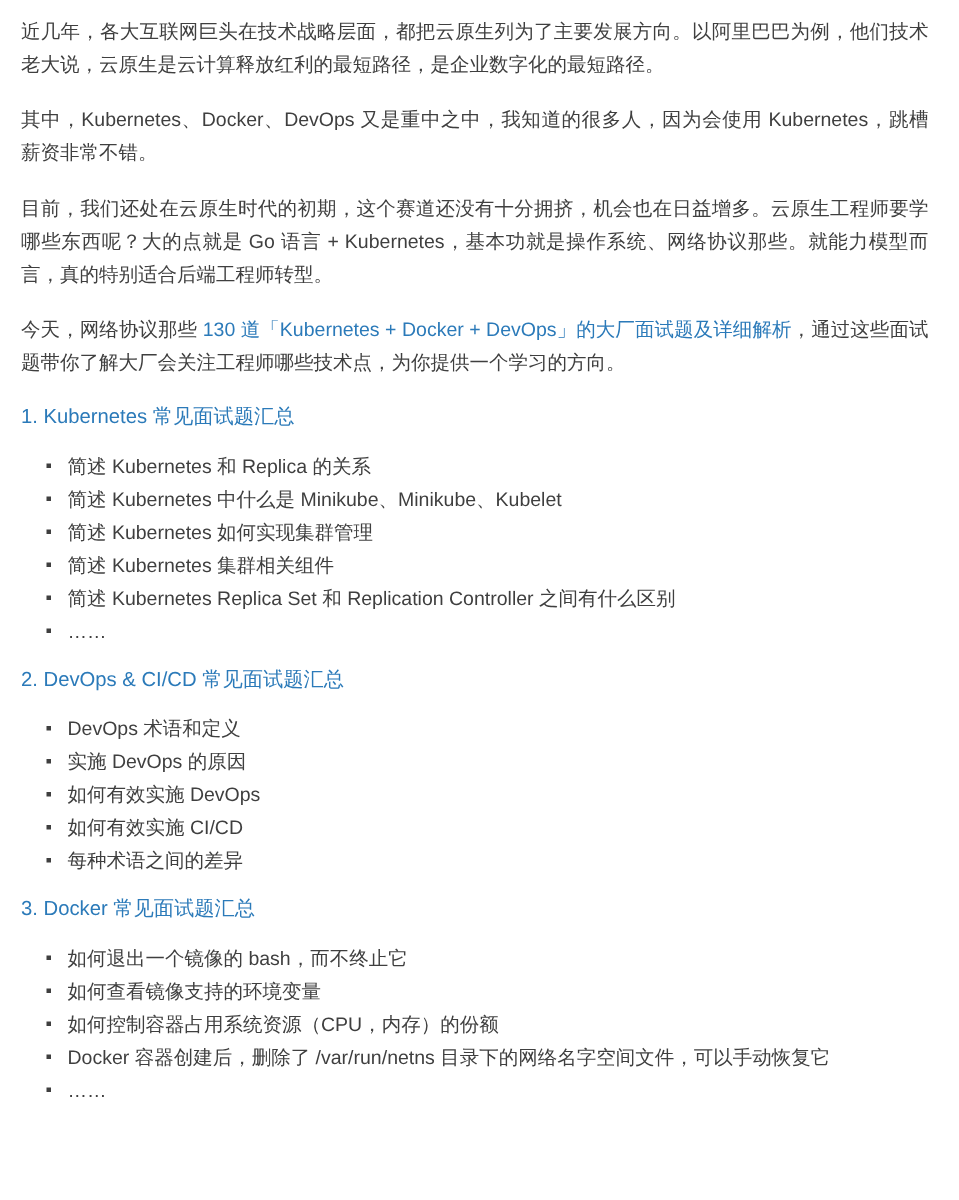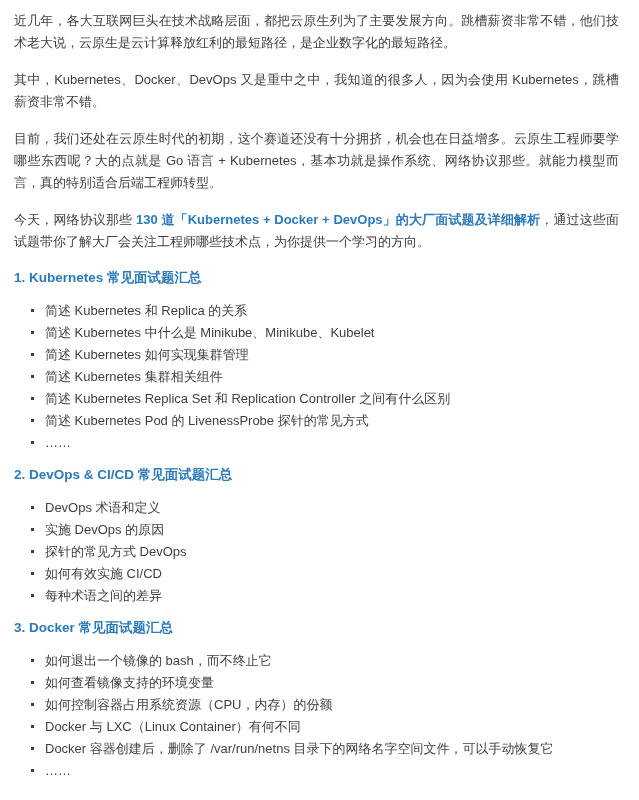--- a/index.html
+++ b/index.html
@@ -24,27 +24,27 @@
     padding: 10px 20px 0 14px;
   }
   .article p {
     margin: 0 0 15px 0;
     font-size: 13px;
     line-height: 22px;
     text-align: justify;
   }
   .highlight {
     color: var(--accent);
-    font-weight: bold;
+    font-weight: normal;
   }
   .section-heading {
     margin: 10px 0 12px 0;
     font-size: 13.5px;
     line-height: 20px;
-    font-weight: bold;
+    font-weight: normal;
     color: var(--accent);
   }
   ul.outline-list {
     margin: 0 0 0 0;
     padding: 0 0 0 17px;
     list-style: none;
   }
   ul.outline-list li {
     position: relative;
     padding-left: 14px;
@@ -61,58 +61,56 @@
     height: 3px;
     background: var(--text);
   }
   .section { margin-bottom: 12px; }
 </style>
 </head>
 <body>
 
 <div class="article">
 
-  <p>近几年，各大互联网巨头在技术战略层面，都把云原生列为了主要发展方向。跳槽薪资非常不错，他们技术老大说，云原生是云计算释放红利的最短路径，是企业数字化的最短路径。</p>
+  <p>近几年，各大互联网巨头在技术战略层面，都把云原生列为了主要发展方向。以阿里巴巴为例，他们技术老大说，云原生是云计算释放红利的最短路径，是企业数字化的最短路径。</p>
 
   <p>其中，Kubernetes、Docker、DevOps 又是重中之中，我知道的很多人，因为会使用 Kubernetes，跳槽薪资非常不错。</p>
 
   <p>目前，我们还处在云原生时代的初期，这个赛道还没有十分拥挤，机会也在日益增多。云原生工程师要学哪些东西呢？大的点就是 Go 语言 + Kubernetes，基本功就是操作系统、网络协议那些。就能力模型而言，真的特别适合后端工程师转型。</p>
 
   <p><span>今天，网络协议那些 </span><span class="highlight">130 道「Kubernetes + Docker + DevOps」的大厂面试题及详细解析</span><span>，通过这些面试题带你了解大厂会关注工程师哪些技术点，为你提供一个学习的方向。</span></p>
 
 
   <div class="section">
     <h2 class="section-heading">1. Kubernetes 常见面试题汇总</h2>
     <ul class="outline-list">
       <li>简述 Kubernetes 和 Replica 的关系</li>
       <li>简述 Kubernetes 中什么是 Minikube、Minikube、Kubelet</li>
       <li>简述 Kubernetes 如何实现集群管理</li>
       <li>简述 Kubernetes 集群相关组件</li>
       <li>简述 Kubernetes Replica Set 和 Replication Controller 之间有什么区别</li>
-      <li>简述 Kubernetes Pod 的 LivenessProbe 探针的常见方式</li>
       <li>……</li>
     </ul>
   </div>
 
   <div class="section">
     <h2 class="section-heading">2. DevOps &amp; CI/CD 常见面试题汇总</h2>
     <ul class="outline-list">
       <li>DevOps 术语和定义</li>
       <li>实施 DevOps 的原因</li>
-      <li>探针的常见方式 DevOps</li>
+      <li>如何有效实施 DevOps</li>
       <li>如何有效实施 CI/CD</li>
       <li>每种术语之间的差异</li>
     </ul>
   </div>
 
   <div class="section">
     <h2 class="section-heading">3. Docker 常见面试题汇总</h2>
     <ul class="outline-list">
       <li>如何退出一个镜像的 bash，而不终止它</li>
       <li>如何查看镜像支持的环境变量</li>
       <li>如何控制容器占用系统资源（CPU，内存）的份额</li>
-      <li>Docker 与 LXC（Linux Container）有何不同</li>
       <li>Docker 容器创建后，删除了 /var/run/netns 目录下的网络名字空间文件，可以手动恢复它</li>
       <li>……</li>
     </ul>
   </div>
 
 </div>
 
 </body></html>

